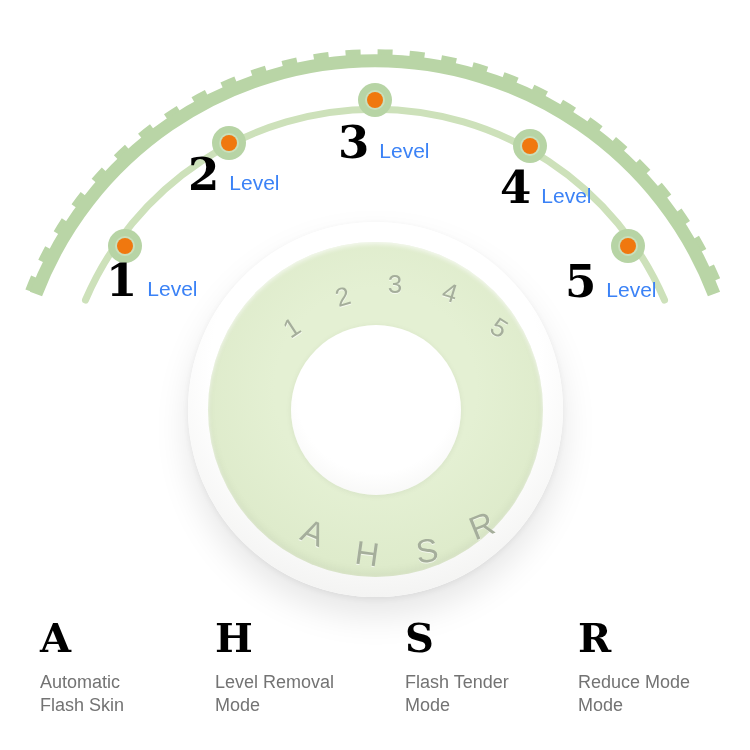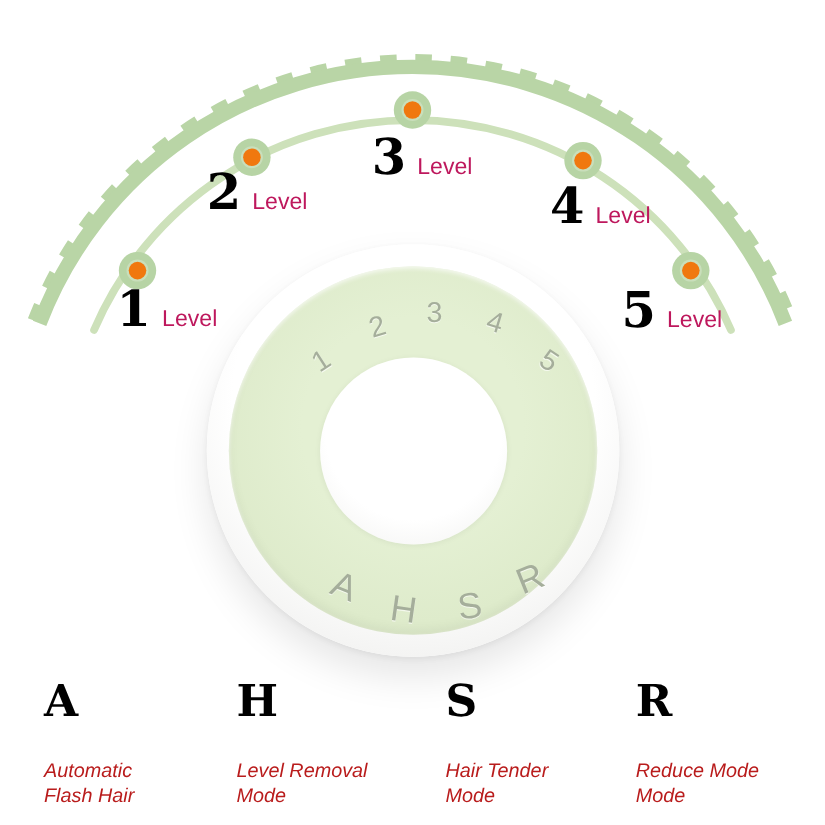--- a/index.html
+++ b/index.html
@@ -35,21 +35,21 @@
   .m2{left:212px;top:126px;}
   .m3{left:358px;top:83px;}
   .m4{left:513px;top:129px;}
   .m5{left:611px;top:229px;}
 
   
   .level-label{position:absolute;display:flex;align-items:baseline;gap:10px;white-space:nowrap;}
   .lvl-num{
     font-family:"DejaVu Serif", serif;font-weight:700;font-size:45px;line-height:0.85;color:#000;
   }
-  .lvl-word{font-size:21px;color:#be185d;}
+  .lvl-word{font-size:21px;color:#3b82f6;}
   .l1{left:106px;top:262px;}
   .l2{left:188px;top:156px;}
   .l3{left:338px;top:124px;}
   .l4{left:500px;top:169px;}
   .l5{left:565px;top:263px;}
 
   
   .dial{
     position:absolute;left:188px;top:222px;width:375px;height:375px;border-radius:50%;
     background:radial-gradient(circle at 50% 38%, #ffffff 55%, #ebebe9 96%);
@@ -81,21 +81,21 @@
   .gA{left:105px;top:291px;--r:22deg;}
   .gH{left:159px;top:312px;--r:8deg;}
   .gS{left:219px;top:309px;--r:-8deg;}
   .gR{left:274px;top:284px;--r:-22deg;}
 
   
   .mode{position:absolute;top:618px;}
   .mode-letter{
     font-family:"DejaVu Serif", serif;font-weight:700;font-size:40px;line-height:1;color:#000;
   }
-  .mode-text{margin-top:31px;font-size:18px;line-height:1.3;color:#b91c1c;font-style:italic;}
+  .mode-text{margin-top:13px;font-size:18px;line-height:1.3;color:#737373;}
   .modeA{left:40px;}
   .modeH{left:215px;}
   .modeS{left:405px;}
   .modeR{left:578px;}
 </style>
 </head>
 <body>
 
 <div class="stage">
 
@@ -154,34 +154,34 @@
       <span class="dg letter gS">S</span>
       <span class="dg letter gR">R</span>
       <div class="dial-center"></div>
     </div>
   </div>
 
   <div class="mode modeA">
     <div class="mode-letter">A</div>
     <div class="mode-text">
       <span>Automatic</span><br>
-      <span>Flash Hair</span>
+      <span>Flash Skin</span>
     </div>
   </div>
   <div class="mode modeH">
     <div class="mode-letter">H</div>
     <div class="mode-text">
       <span>Level Removal</span><br>
       <span>Mode</span>
     </div>
   </div>
   <div class="mode modeS">
     <div class="mode-letter">S</div>
     <div class="mode-text">
-      <span>Hair Tender</span><br>
+      <span>Flash Tender</span><br>
       <span>Mode</span>
     </div>
   </div>
   <div class="mode modeR">
     <div class="mode-letter">R</div>
     <div class="mode-text">
       <span>Reduce Mode</span><br>
       <span>Mode</span>
     </div>
   </div>

